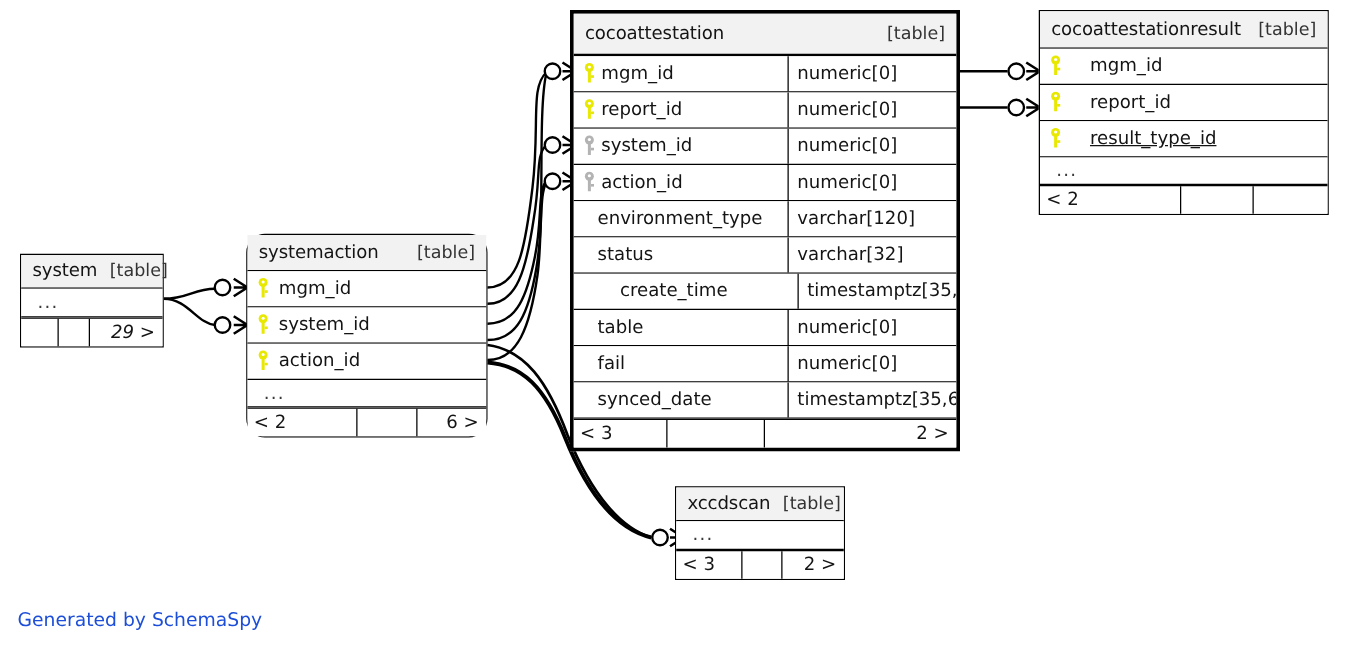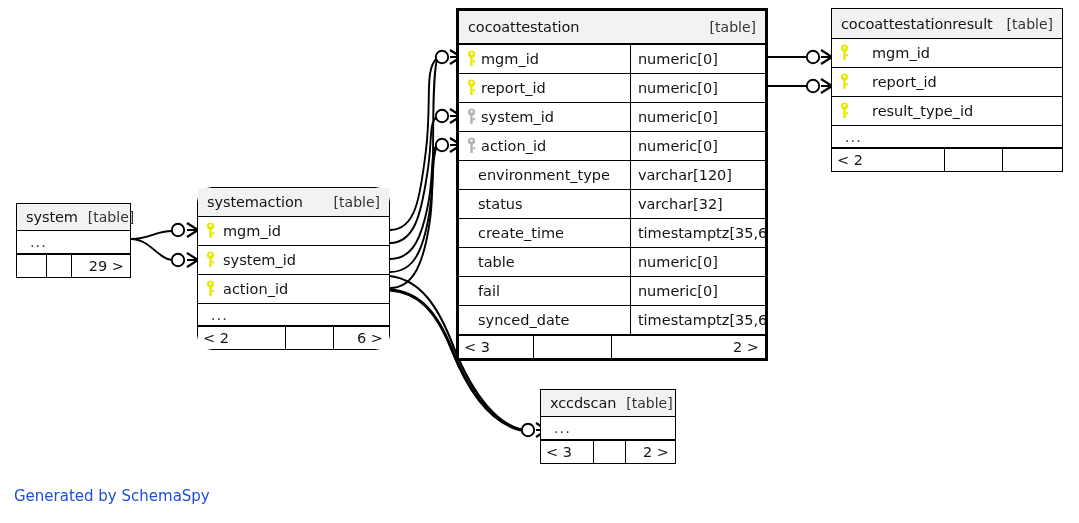--- a/index.html
+++ b/index.html
@@ -273,21 +273,21 @@
       <div class="c-type" style="width:136px;">varchar[120]</div>
     </div>
 
     <div class="row" style="height:29px;">
       <div class="c-name" style="width:172px;">
         <span class="lbl" style="margin-left:12px;">status</span>
       </div>
       <div class="c-type" style="width:136px;">varchar[32]</div>
     </div>
 
-    <div class="row" style="height:29px;">
+    <div class="row" style="height:29px;padding-left:18px;">
       <div class="c-name" style="width:172px;">
         <span class="lbl" style="margin-left:12px;">create_time</span>
       </div>
       <div class="c-type" style="width:136px;">timestamptz[35,6]</div>
     </div>
 
     <div class="row" style="height:29px;">
       <div class="c-name" style="width:172px;">
         <span class="lbl" style="margin-left:12px;">table</span>
       </div>
@@ -342,21 +342,21 @@
               <circle cx="5.5" cy="4" r="3.6" fill="#e8e800"></circle>
               <circle cx="5.5" cy="3.6" r="1.25" fill="#ffffff"></circle>
               <rect x="4.3" y="6.5" width="2.4" height="9.5" fill="#e8e800"></rect>
               <rect x="6.7" y="10.2" width="2.5" height="2.1" fill="#e8e800"></rect>
             </svg>
         </span>
         <span class="lbl" style="margin-left:22px;">report_id</span>
       </div>
     </div>
 
-    <div class="row" style="height:29px;">
+    <div class="row" style="height:29px;text-decoration:underline;">
       <div class="c-name" style="width:100%;">
         <span class="keyicon">
           <svg width="11" height="18" viewBox="0 0 11 18">
               <circle cx="5.5" cy="4" r="3.6" fill="#e8e800"></circle>
               <circle cx="5.5" cy="3.6" r="1.25" fill="#ffffff"></circle>
               <rect x="4.3" y="6.5" width="2.4" height="9.5" fill="#e8e800"></rect>
               <rect x="6.7" y="10.2" width="2.5" height="2.1" fill="#e8e800"></rect>
             </svg>
         </span>
         <span class="lbl" style="margin-left:22px;">result_type_id</span>
@@ -439,21 +439,21 @@
       <span class="ttag">[table]</span>
     </div>
 
     <div class="row dots" style="height:23px;">
       <div class="c-name" style="width:100%; padding-left:6px;">...</div>
     </div>
 
     <div class="foot" style="height:23px;">
       <div class="fc l" style="width:30px;"></div>
       <div class="fc" style="width:25px;"></div>
-      <div class="fc r" style="flex:1;">29 &gt;</div>
+      <div class="fc r" style="flex:1;font-style:italic;">29 &gt;</div>
     </div>
   </div>
 
   <div class="tbl" id="t-xccdscan" style="left:540px; top:389px; width:136px;">
     <div class="hdr" style="height:27px;">
       <span class="tname">xccdscan</span>
       <span class="ttag">[table]</span>
     </div>
 
     <div class="row dots" style="height:23px;">

